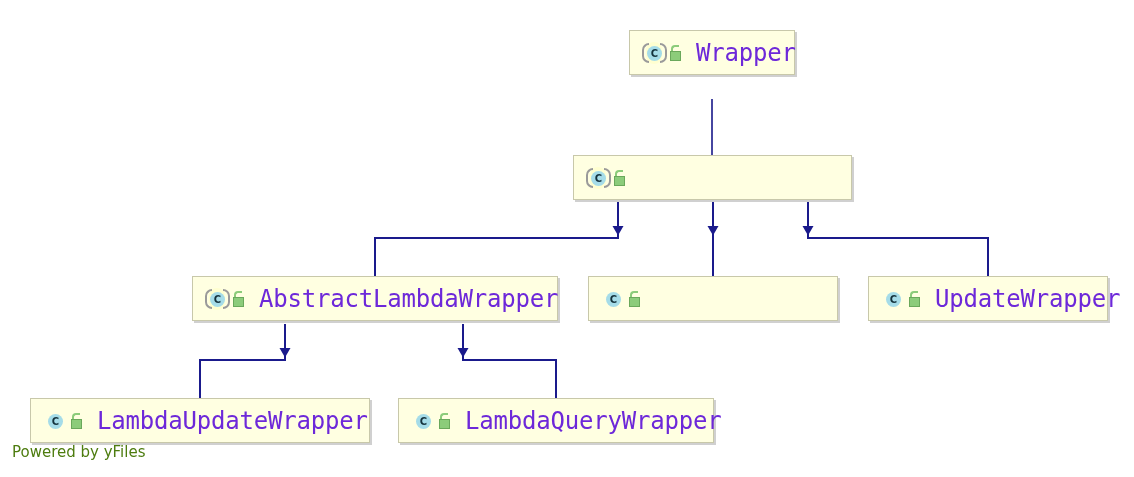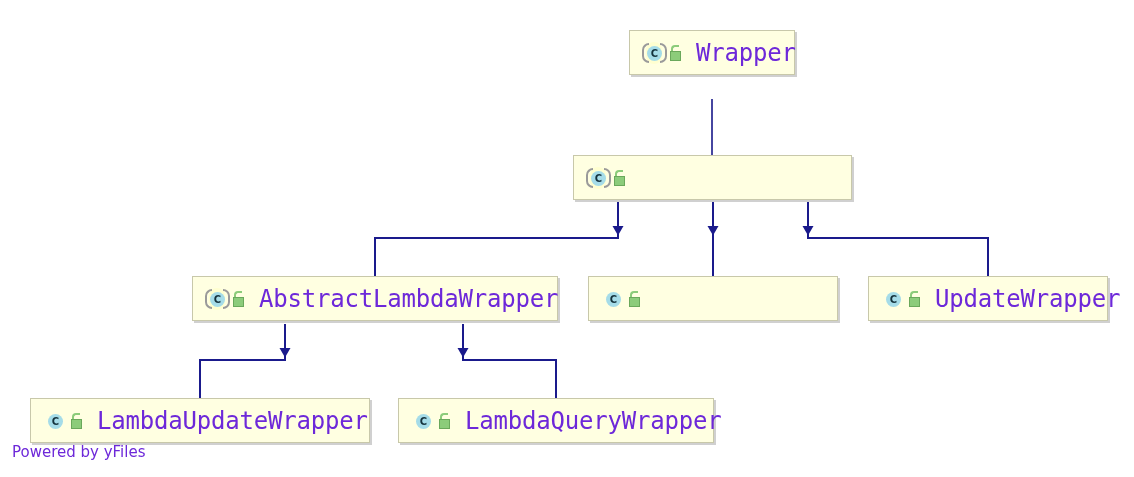--- a/index.html
+++ b/index.html
@@ -130,21 +130,21 @@
     margin-left: 9px;
     letter-spacing: -0.2px;
   }
   
   #watermark {
     position: absolute;
     left: 12px;
     top: 443px;
     font-family: "DejaVu Sans", "Liberation Sans", sans-serif;
     font-size: 15px;
-    color: #6d28d9;
+    color: #4d7c0f;
     white-space: nowrap;
   }
 </style>
 </head>
 <body>
 
 <div id="diagram">
 
   <svg id="edges" width="1134" height="477" viewBox="0 0 1134 477">
     <defs>

